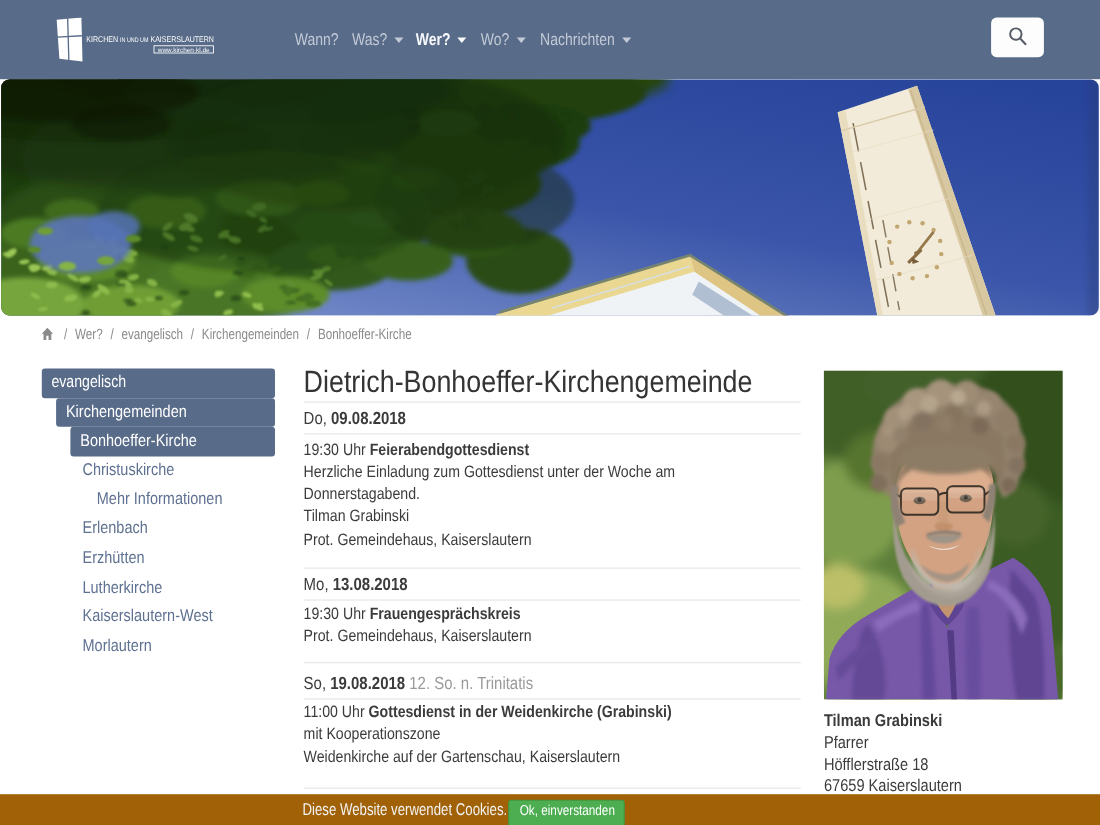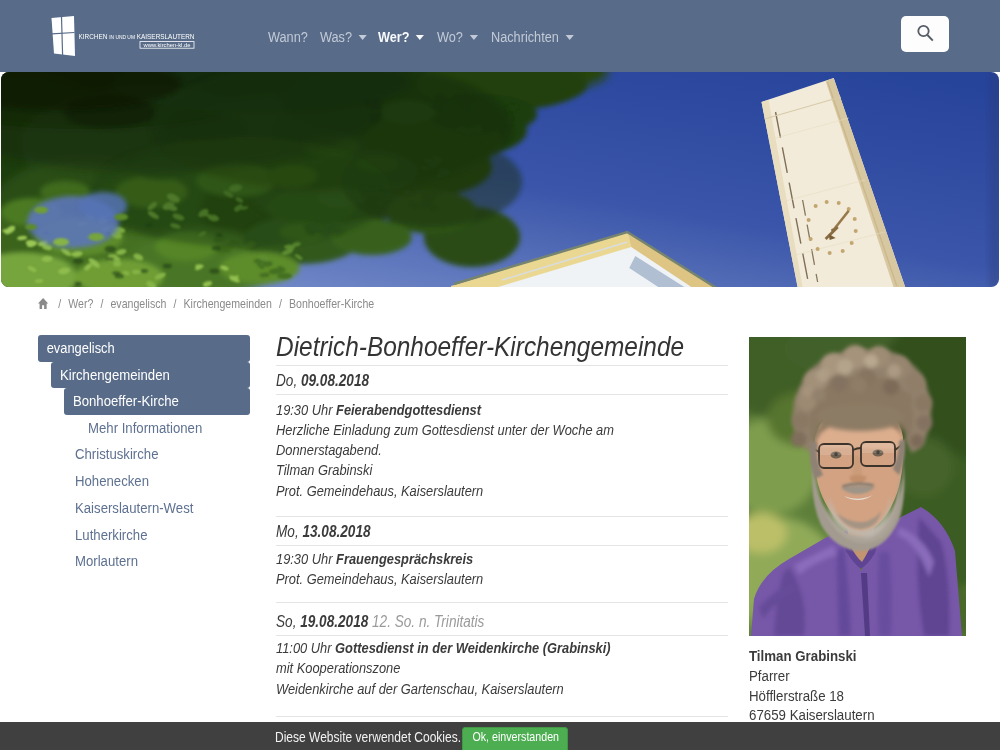--- a/index.html
+++ b/index.html
@@ -22,36 +22,36 @@
   .breadcrumb { position:absolute; left:38px; top:296px; font-size:13.5px; color:#8a8a8a; white-space:nowrap;
     transform-origin:0 50%; transform:scaleX(0.785); }
   .breadcrumb span.sep { margin:0 9px; }
   
   .sidebar { position:absolute; left:38px; top:335px; width:212px; font-size:15.5px; }
   .srow { height:26.8px; line-height:26.8px; white-space:nowrap; }
   .sbtn { background:#586b88; color:#fff; border-radius:3px; height:26.5px; }
   .sbtn .txt { padding-left:10.5px; }
   .slink { color:#5e7191; }
   
-  .main { position:absolute; left:276px; top:333px; width:460px; color:#3b3b3b; font-size:15px;font-style:italic; }
+  .main { position:absolute; left:276px; top:333px; width:460px; color:#3b3b3b; font-size:15px; }
   .main h1 { font-size:28px; font-weight:normal; color:#343434; line-height:28px; margin:0 0 4px 0;
     transform-origin:0 50%; transform:scaleX(0.872); white-space:nowrap; }
   .main hr { border:none; border-top:1px solid #e4e4e4; margin:0; width:452px; }
   .dline { padding:5px 0 3px 0; line-height:20px; font-size:16px; transform-origin:0 50%; transform:scaleX(0.85); white-space:nowrap; }
   .gray { color:#9a9a9a; }
   .ev { padding:4.5px 0 0 0; line-height:20.3px; margin-bottom:15px; transform-origin:0 0; transform:scaleX(0.857); white-space:nowrap; }
   .ev2 { padding:3px 0 0 0; line-height:20.3px; margin-bottom:12px; transform-origin:0 0; transform:scaleX(0.857); white-space:nowrap; }
   .ev3 { padding:2.5px 0 0 0; line-height:20.3px; margin-bottom:17px; transform-origin:0 0; transform:scaleX(0.857); white-space:nowrap; }
   .dline.so { margin-top:4px; }
   
   .photo { position:absolute; left:749px; top:337px; width:217px; height:299px; }
   .contact { position:absolute; left:749px; top:646px; width:230px; font-size:15.5px; line-height:19.8px; color:#3b3b3b;
     transform-origin:0 0; transform:scaleX(0.857); }
   
-  .cookiebar { position:absolute; left:0; top:722px; width:1000px; height:28px; background:#404040; }
+  .cookiebar { position:absolute; left:0; top:722px; width:1000px; height:28px; background:#a16207; }
   .cookiebar .msg { position:absolute; left:275px; top:6px; font-size:15.5px; color:#f2f2f2;
     transform-origin:0 50%; transform:scaleX(0.775); white-space:nowrap; }
   .cbtn { position:absolute; top:5px; height:36px; line-height:18px; font-size:13px; color:#fff;
           border-radius:3px; text-align:right;text-decoration:underline; }
   .cbtn .sx { transform:scaleX(0.82); transform-origin:50% 50%; }
   .cbtn.green { left:462px; width:106px; background:#4cae50; border:1px solid #419844; }
   .cbtn.slate { left:574px; width:161px; background:#5e6f8e; border:1px solid #93a0b5; }
 </style>
 </head>
 <body>
@@ -366,25 +366,26 @@
   <svg width="13" height="11" viewBox="0 0 13 11" style="vertical-align:-1px">
       <path d="M6.5 0 L13 5.4 L11 5.4 L11 11 L7.8 11 L7.8 7.3 L5.2 7.3 L5.2 11 L2 11 L2 5.4 L0 5.4 Z" fill="#8a8a8a"></path>
     </svg>
   <span class="sep">/</span>Wer?<span class="sep">/</span>evangelisch<span class="sep">/</span>Kirchengemeinden<span class="sep">/</span>Bonhoeffer-Kirche
 </div>
 
 <div class="sidebar">
   <div class="srow sbtn"><span class="txt sx" style="transform:scaleX(0.83);">evangelisch</span></div>
   <div class="srow sbtn" style="margin-left:13px; width:199px;"><span class="txt sx" style="transform:scaleX(0.85);">Kirchengemeinden</span></div>
   <div class="srow sbtn" style="margin-left:26px; width:186px;"><span class="txt sx" style="transform:scaleX(0.85);">Bonhoeffer-Kirche</span></div>
+  <div class="srow"><span class="slink sx" style="margin-left:37px; transform:scaleX(0.85);">Christuskirche</span></div>
   <div class="srow"><span class="slink sx" style="margin-left:50px; transform:scaleX(0.85);">Mehr Informationen</span></div>
-  <div class="srow"><span class="slink sx" style="margin-left:37px; transform:scaleX(0.85);">Christuskirche</span></div>
-  <div class="srow"><span class="slink sx" style="margin-left:37px; transform:scaleX(0.85);">Hohenecken</span></div>
+  <div class="srow"><span class="slink sx" style="margin-left:37px; transform:scaleX(0.85);">Erlenbach</span></div>
+  <div class="srow"><span class="slink sx" style="margin-left:37px; transform:scaleX(0.85);">Erzhütten</span></div>
+  <div class="srow"><span class="slink sx" style="margin-left:37px; transform:scaleX(0.85);">Lutherkirche</span></div>
   <div class="srow"><span class="slink sx" style="margin-left:37px; transform:scaleX(0.85);">Kaiserslautern-West</span></div>
-  <div class="srow"><span class="slink sx" style="margin-left:37px; transform:scaleX(0.85);">Lutherkirche</span></div>
   <div class="srow"><span class="slink sx" style="margin-left:37px; transform:scaleX(0.85);">Morlautern</span></div>
 </div>
 
 <div class="main">
   <h1>Dietrich-Bonhoeffer-Kirchengemeinde</h1>
   <hr>
   <div class="dline">Do, <b>09.08.2018</b></div>
   <hr>
   <div class="ev">19:30 Uhr <b>Feierabendgottesdienst</b><br>
   Herzliche Einladung zum Gottesdienst unter der Woche am<br>

